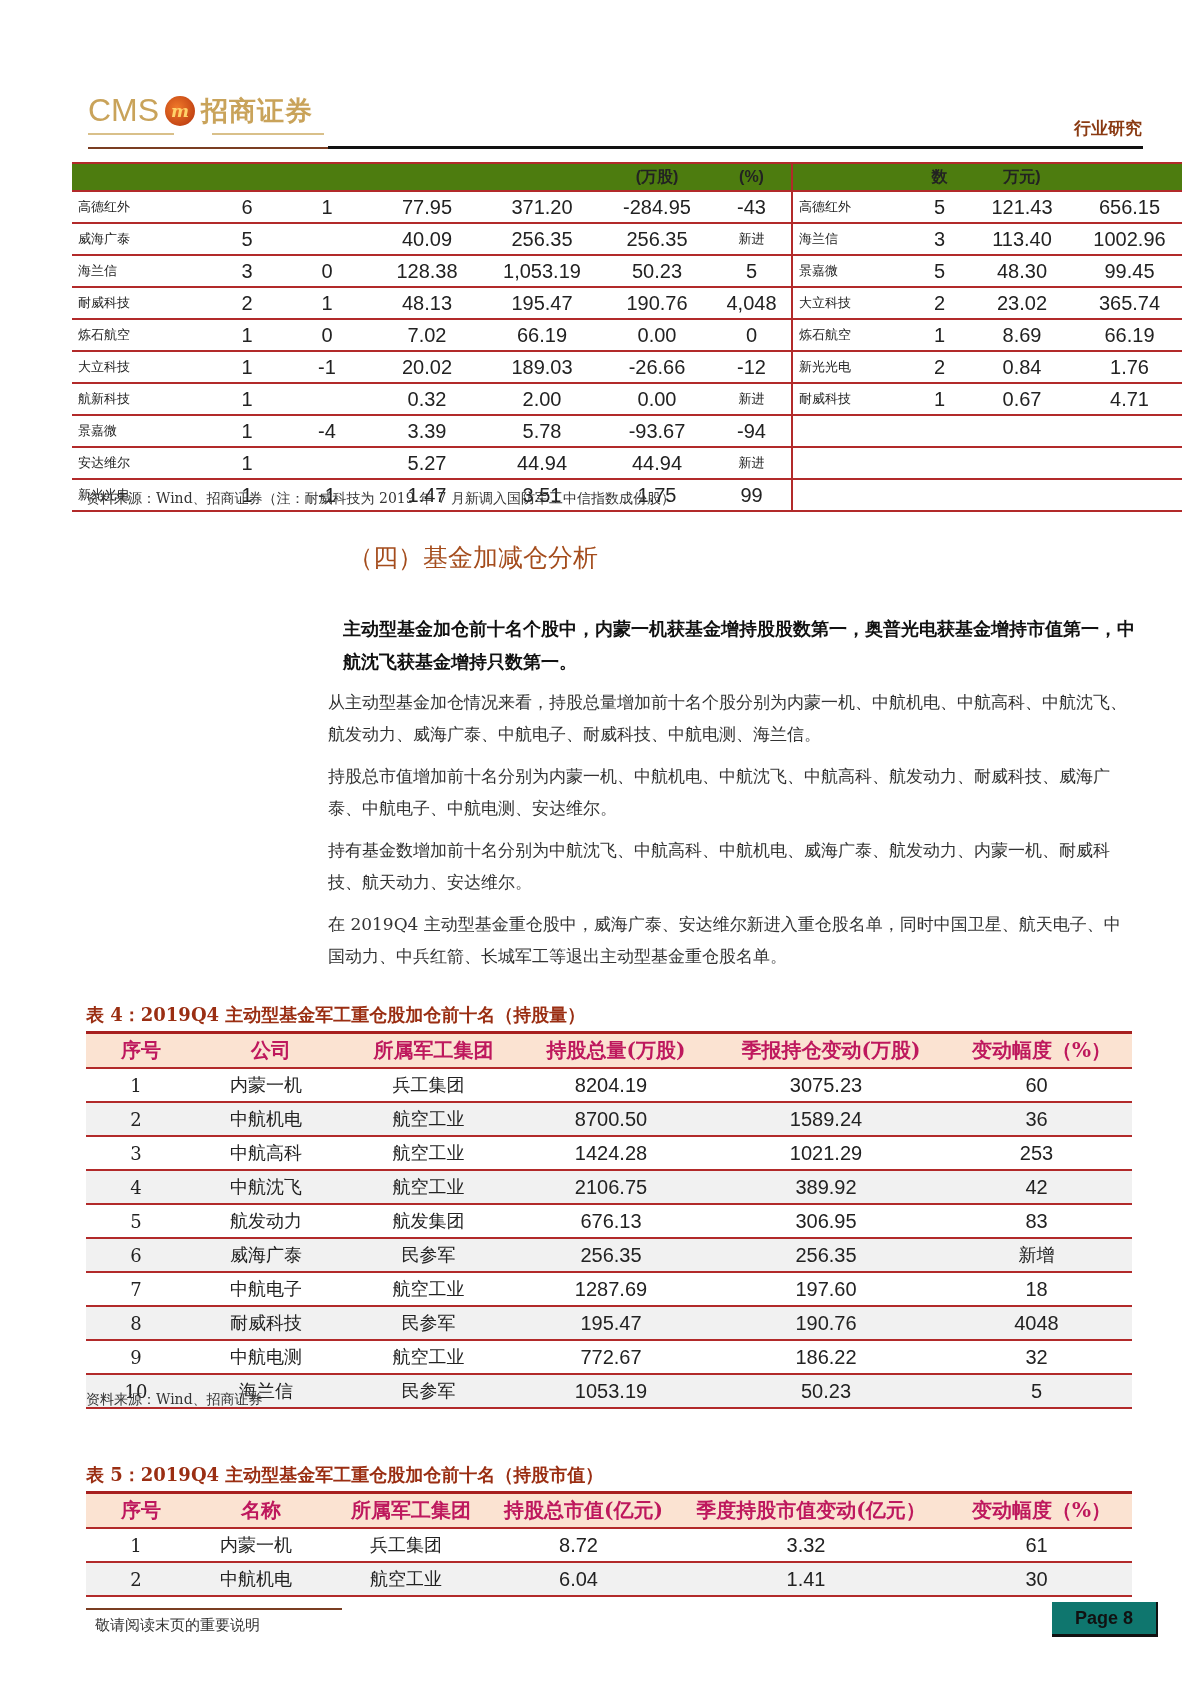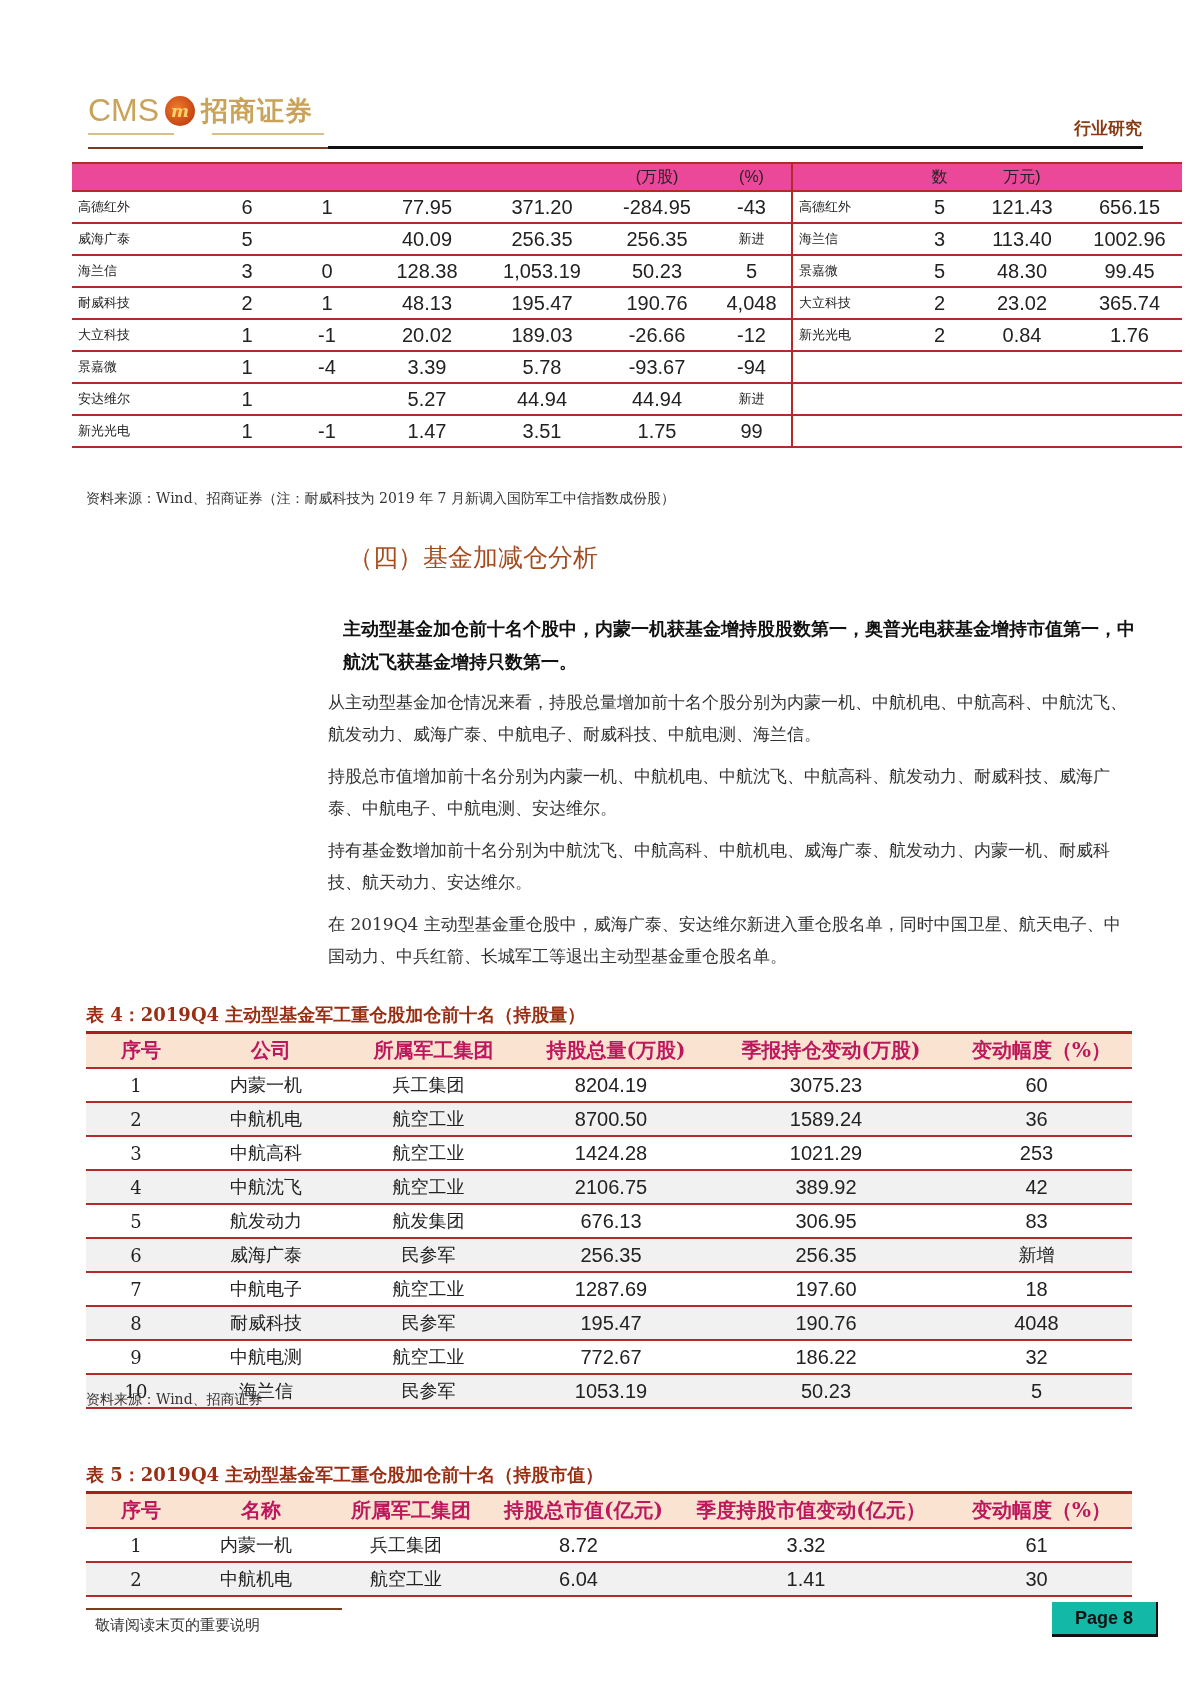--- a/index.html
+++ b/index.html
@@ -15,21 +15,21 @@
   .logo-underline1 { left: 88px; top: 133px; width: 86px; height: 2px; background: #d9c08a; }
   .logo-underline2 { left: 212px; top: 133px; width: 112px; height: 2px; background: #d9c08a; }
   .header-tag { right: 58px; top: 117px; color: #8a3a12; font-weight: bold; font-size: 17px; }
   .header-rule-left { left: 88px; top: 147px; width: 240px; height: 2px; background: #7a3d22; }
   .header-rule-right { left: 328px; top: 146px; width: 815px; height: 3px; background: #111; }
 
   
   .top-table { left: 72px; top: 162px; width: 1110px; border-collapse: collapse; }
   table { border-collapse: collapse; }
   .top-table td { height: 30px; padding: 0 6px; font-family: "Liberation Sans", sans-serif; font-size: 20px; border-bottom: 2px solid #b22a2a; white-space: nowrap; }
-  .top-table tr.head td { background: #ec4899; font-weight: normal; font-size: 16px; height: 26px; border-top: 2px solid #b22a2a; }
+  .top-table tr.head td { background: #4d7c0f; font-weight: bold; font-size: 16px; height: 26px; border-top: 2px solid #b22a2a; }
   .top-table td.cn { font-family: Liberation Serif, serif; font-size: 13px; }
   .top-table td.divider { border-right: 2px solid #b22a2a; }
   .r { text-align: center; }
   .c { text-align: center; }
   .l { text-align: left; }
 
   .source-note { left: 86px; top: 490px; font-size: 14px; color: #333; }
 
   
   .section-title { left: 348px; top: 541px; font-family: "DejaVu Sans", sans-serif; font-size: 25px; color: #a44c1c; }
@@ -40,21 +40,21 @@
   .tbl-title { left: 86px; font-size: 18px; font-weight: bold; color: #9a2e12; }
   .dtable { left: 86px; width: 1046px; }
   .dtable th { background: #fbe3d2; font-size: 20px; font-weight: bold; height: 31px; border-top: 3px solid #a71f1f; border-bottom: 2px solid #b22a2a; white-space: nowrap; color: #be185d; padding-left: 11px; }
   .dtable td { height: 30px; text-align: center; font-size: 18px; border-bottom: 2px solid #b22a2a; white-space: nowrap; }
   .dtable td.num { font-family: "Liberation Sans", sans-serif; font-size: 20px; }
   .dtable tr.alt td { background: #f1f1f1; }
 
   
   .footer-rule { left: 86px; top: 1608px; width: 256px; height: 2px; background: #7a3d22; }
   .footer-text { left: 95px; top: 1616px; font-size: 15px; color: #333; }
-  .page-box { left: 1052px; top: 1602px; width: 104px; height: 32px; background: #14b8a6; border-bottom: 3px solid #111; border-right: 2px solid #111; font-family: "Liberation Sans", sans-serif; font-weight: bold; font-size: 18px; display: flex; align-items: center; justify-content: center; color: #111; }
+  .page-box { left: 1052px; top: 1602px; width: 104px; height: 32px; background: #0f766e; border-bottom: 3px solid #111; border-right: 2px solid #111; font-family: "Liberation Sans", sans-serif; font-weight: bold; font-size: 18px; display: flex; align-items: center; justify-content: center; color: #111; }
 </style>
 </head>
 <body>
 
 <div class="abs logo">
   <span class="logo-cms">CMS</span>
   <span class="logo-badge">m</span>
   <span class="logo-cn">招商证券</span>
 </div>
 <div class="abs logo-underline1"></div>
@@ -139,31 +139,57 @@
         <td class="r">48.13</td>
         <td class="r">195.47</td>
         <td class="r">190.76</td>
         <td class="r divider">4,048</td>
         <td class="cn l">大立科技</td>
         <td class="c">2</td>
         <td class="c">23.02</td>
         <td class="c">365.74</td>
       </tr>
       <tr>
+        <td class="cn l">炼石航空</td>
+        <td class="c">1</td>
+        <td class="c">0</td>
+        <td class="r">7.02</td>
+        <td class="r">66.19</td>
+        <td class="r">0.00</td>
+        <td class="r divider">0</td>
+        <td class="cn l">炼石航空</td>
+        <td class="c">1</td>
+        <td class="c">8.69</td>
+        <td class="c">66.19</td>
+      </tr>
+      <tr>
         <td class="cn l">大立科技</td>
         <td class="c">1</td>
         <td class="c">-1</td>
         <td class="r">20.02</td>
         <td class="r">189.03</td>
         <td class="r">-26.66</td>
         <td class="r divider">-12</td>
         <td class="cn l">新光光电</td>
         <td class="c">2</td>
         <td class="c">0.84</td>
         <td class="c">1.76</td>
+      </tr>
+      <tr>
+        <td class="cn l">航新科技</td>
+        <td class="c">1</td>
+        <td class="c"></td>
+        <td class="r">0.32</td>
+        <td class="r">2.00</td>
+        <td class="r">0.00</td>
+        <td class="r divider cn">新进</td>
+        <td class="cn l">耐威科技</td>
+        <td class="c">1</td>
+        <td class="c">0.67</td>
+        <td class="c">4.71</td>
       </tr>
       <tr>
         <td class="cn l">景嘉微</td>
         <td class="c">1</td>
         <td class="c">-4</td>
         <td class="r">3.39</td>
         <td class="r">5.78</td>
         <td class="r">-93.67</td>
         <td class="r divider">-94</td>
         <td class="cn l"></td>

